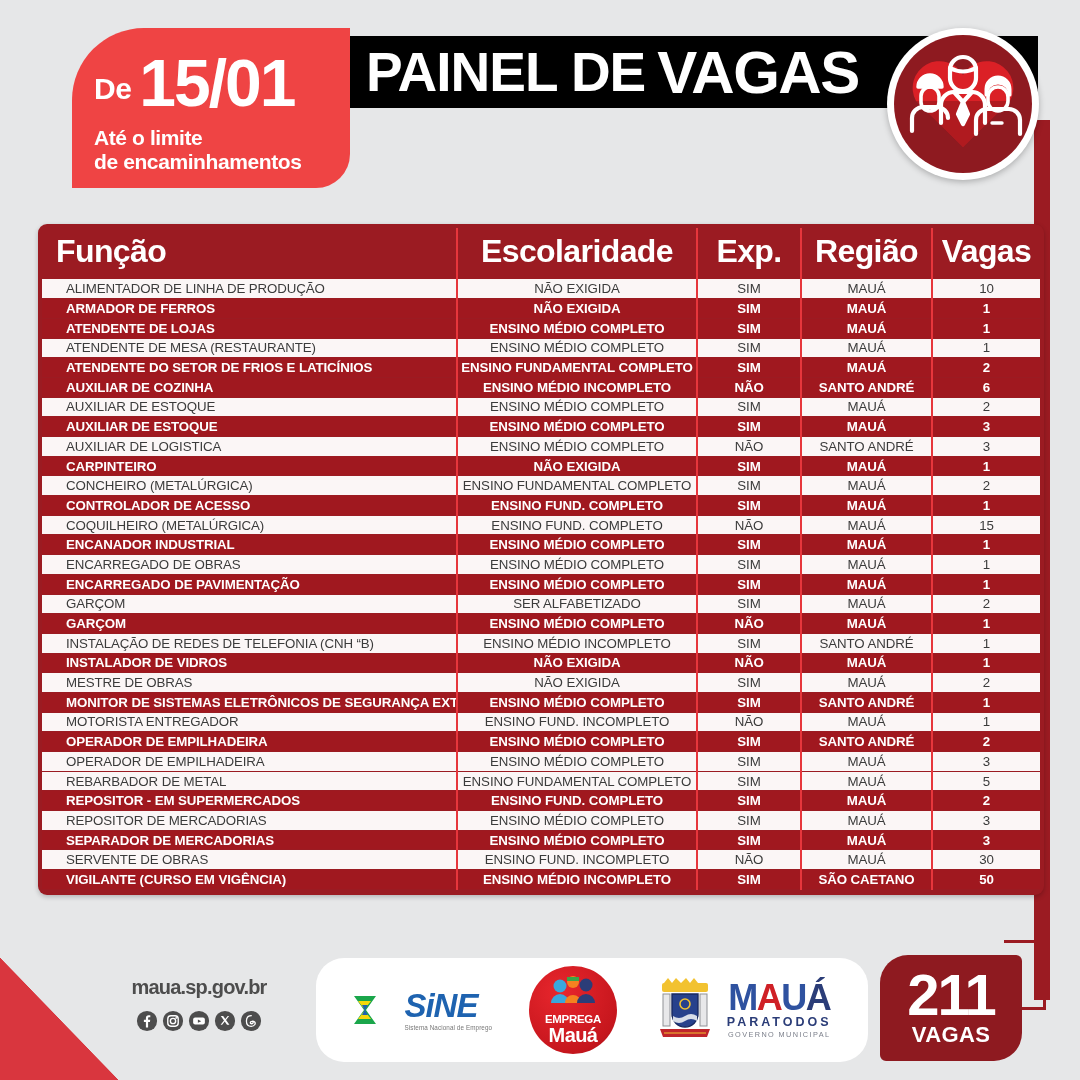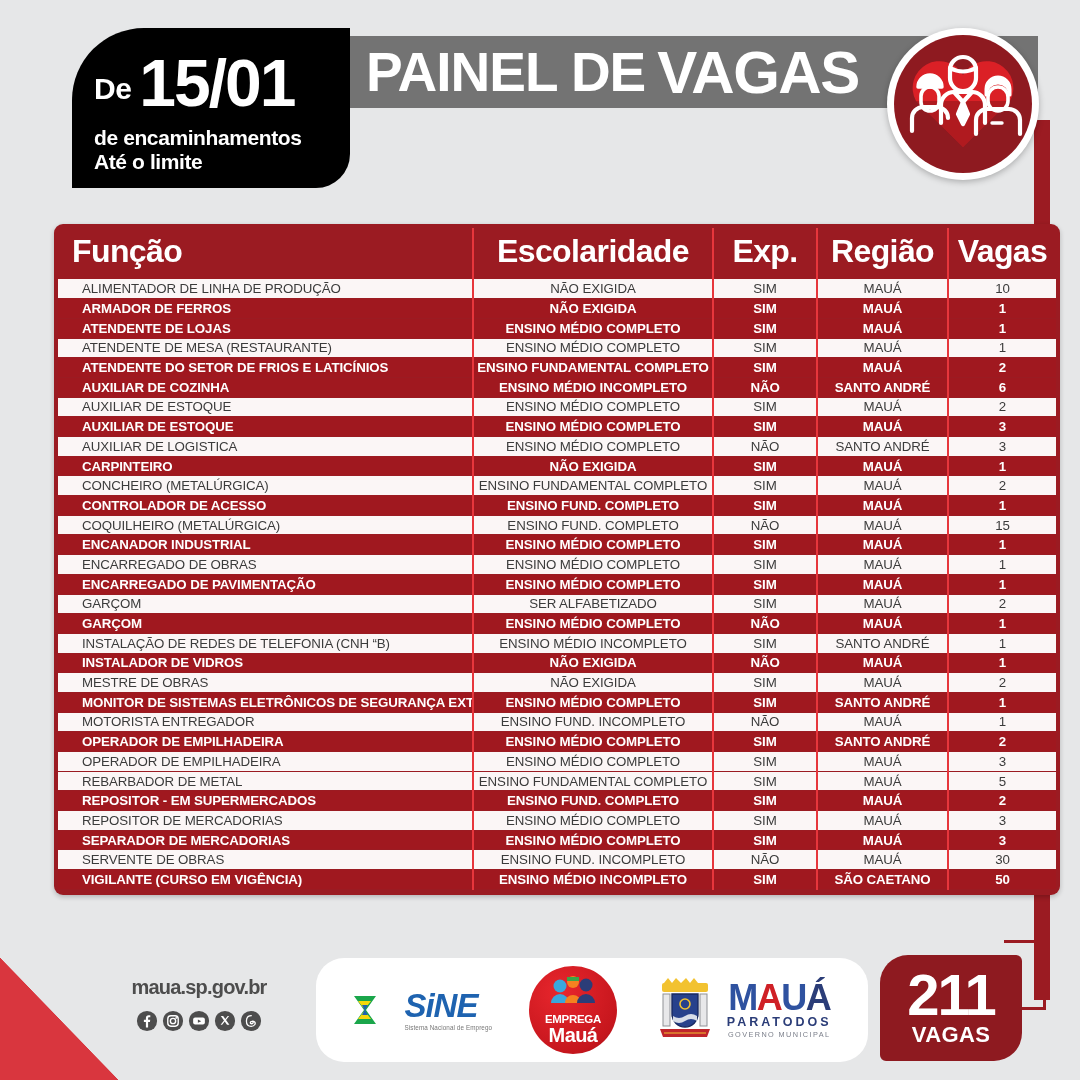--- a/index.html
+++ b/index.html
@@ -19,34 +19,34 @@
 
   
   .right-stripe {
     position: absolute; left: 1034px; top: 120px; width: 16px; height: 880px;
     background: #9b1b22;
   }
 
   
   .date-badge {
     position: absolute; left: 72px; top: 28px; width: 278px; height: 160px;
-    background: #000000;
+    background: #ef4444;
     border-top-left-radius: 72px;
     border-bottom-right-radius: 34px;
     z-index: 6;
     color: #fff;
   }
   .date-line1 { position: absolute; left: 22px; top: 24px; display: flex; align-items: flex-end; gap: 8px; }
   .date-de { font-size: 30px; font-weight: bold; letter-spacing: -0.5px; padding-bottom: 9px; }
   .date-num { font-size: 66px; font-weight: bold; letter-spacing: -2px; line-height: 0.95; }
   .date-sub { position: absolute; left: 22px; top: 98px; font-size: 21px; font-weight: bold; line-height: 1.16; letter-spacing: -0.4px; }
 
   .title-bar {
     position: absolute; left: 340px; top: 36px; width: 698px; height: 72px;
-    background: #737373; display: flex; align-items: center;
+    background: #000000; display: flex; align-items: center;
     padding-left: 26px; z-index: 4;
   }
   .title-bar .t-thin { color: #fff; font-size: 55px; font-weight: bold; letter-spacing: -1px; }
   .title-bar .t-bold { color: #fff; font-size: 60px; font-weight: bold; letter-spacing: -1.5px; margin-left: 12px; }
 
   .subtitle {
     position: absolute; left: 360px; top: 126px; width: 512px;
     text-align: center; color: #c2262c;
     font-size: 29px; font-weight: bold; line-height: 1.28; letter-spacing: -0.3px;
     z-index: 4;
@@ -64,21 +64,20 @@
   }
 
   
   .table-wrap {
     position: absolute; left: 38px; top: 224px; width: 1006px;
     background: #9b1b22; z-index: 5;
     border-top-left-radius: 9px; border-top-right-radius: 9px;
     border-bottom-left-radius: 9px; border-bottom-right-radius: 9px;
     padding: 4px 4px 5px 4px;
     box-shadow: 0 2px 5px rgba(0,0,0,.22);
-    margin-left: 16px;
   }
   table.vagas { width: 100%; border-collapse: collapse; table-layout: fixed; }
   table.vagas col.c-func   { width: 415px; }
   table.vagas col.c-esc    { width: 240px; }
   table.vagas col.c-exp    { width: 104px; }
   table.vagas col.c-reg    { width: 131px; }
   table.vagas col.c-vag    { width: 108px; }
 
   thead th {
     color: #fff; font-weight: bold; font-size: 32px;
@@ -159,22 +158,22 @@
 
   <div class="corner-triangle"></div>
   <div class="right-stripe"></div>
 
   <div class="date-badge">
     <div class="date-line1">
       <span class="date-de">De</span>
       <span class="date-num">15/01</span>
     </div>
     <div class="date-sub">
+      <div>Até o limite</div>
       <div>de encaminhamentos</div>
-      <div>Até o limite</div>
     </div>
   </div>
 
   <div class="title-bar">
     <span class="t-thin">PAINEL DE</span>
     <span class="t-bold">VAGAS</span>
   </div>
 
 
   <div class="worker-badge">

